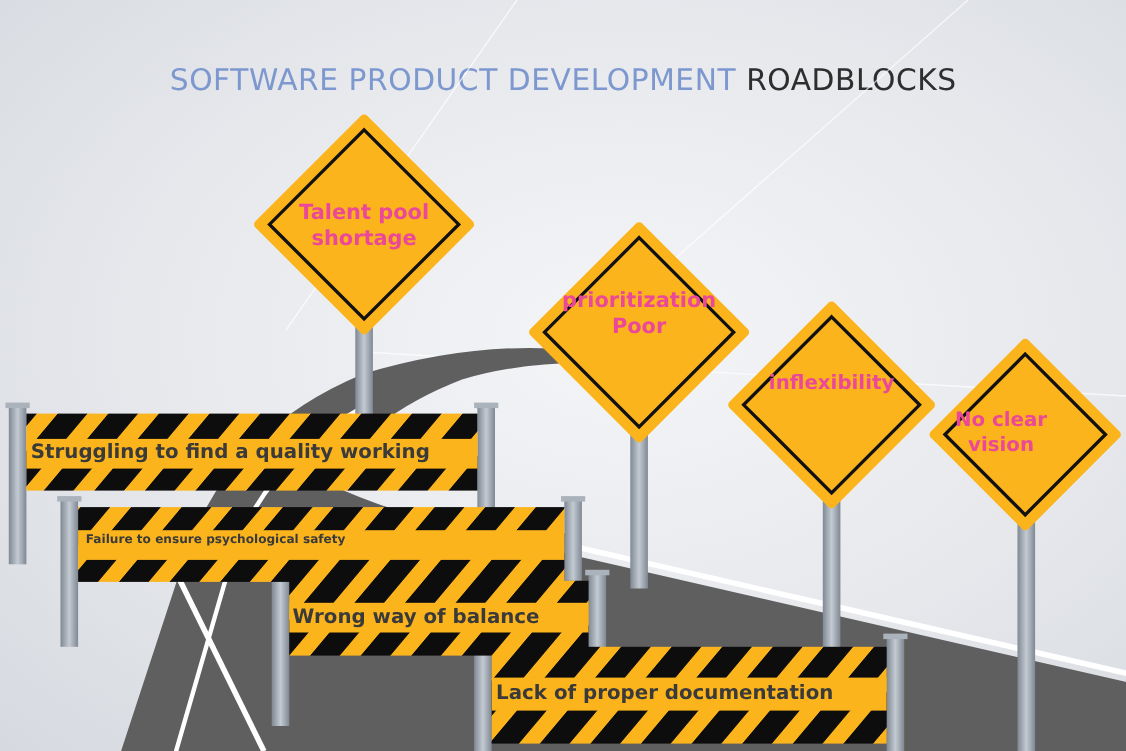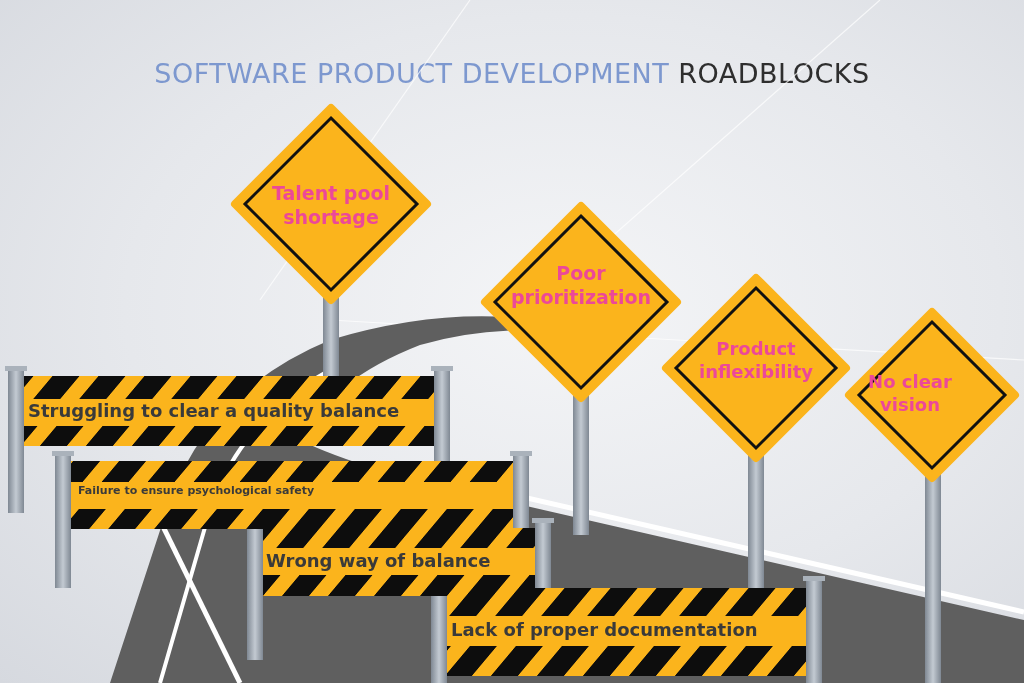--- a/index.html
+++ b/index.html
@@ -115,28 +115,27 @@
     <rect x="447" y="588" width="359" height="88" fill="url(#stripes)"></rect>
     <rect x="447" y="616" width="359" height="30" fill="#fbb41c"></rect>
   </g>
 </svg>
 
 <div class="sign-text" style="left:251px; top:182px; width:160px; font-size:19px;">
   <div>Talent pool</div>
   <div>shortage</div>
 </div>
 <div class="sign-text" style="left:496px; top:262px; width:170px; font-size:19px;">
+  <div>prioritization</div>
   <div>Poor</div>
-  <div>prioritization</div>
 </div>
 <div class="sign-text" style="left:676px; top:338px; width:160px; font-size:18px;">
-  <div>Product</div>
   <div>inflexibility</div>
 </div>
 <div class="sign-text" style="left:840px; top:371px; width:140px; font-size:18px;">
   <div>No clear</div>
   <div>vision</div>
 </div>
 
-<div class="bar-text" style="left:28px; top:400px; font-size:18px;">Struggling to clear a quality balance</div>
+<div class="bar-text" style="left:28px; top:400px; font-size:18px;">Struggling to find a quality working</div>
 <div class="bar-text" style="left:78px; top:484px; font-size:11px;">Failure to ensure psychological safety</div>
 <div class="bar-text" style="left:266px; top:550px; font-size:18px;">Wrong way of balance</div>
 <div class="bar-text" style="left:451px; top:619px; font-size:18px;">Lack of proper documentation</div>
 
 </body></html>

